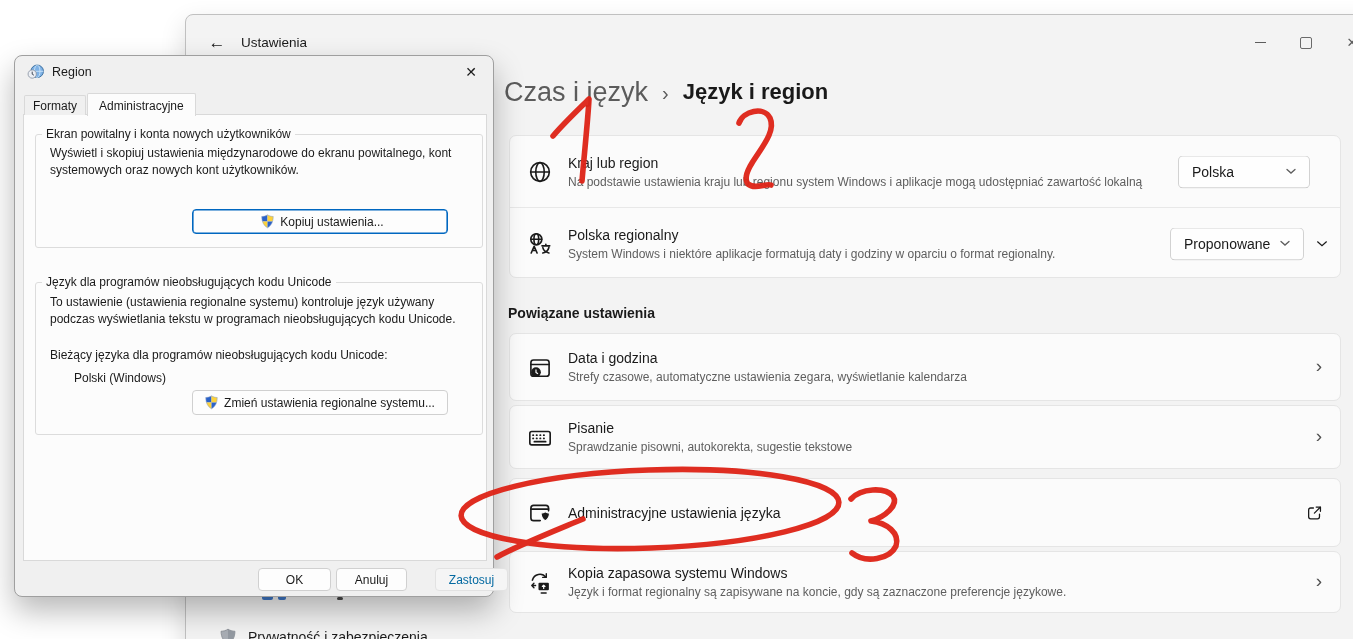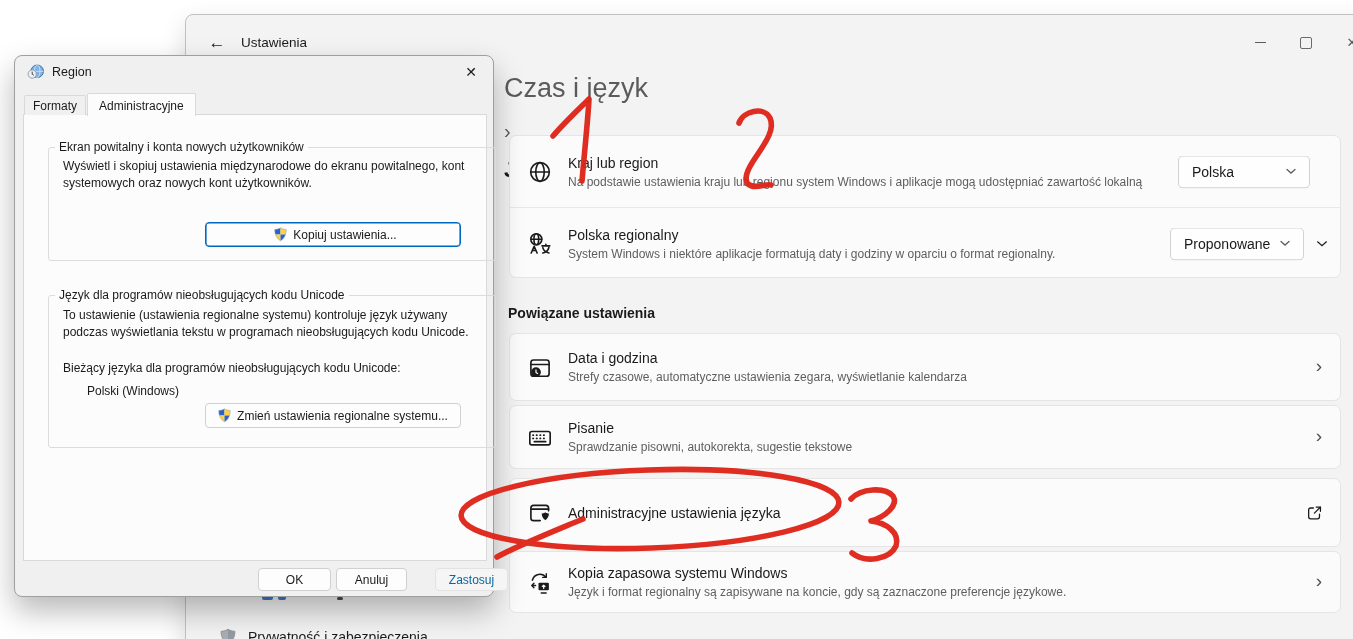--- a/index.html
+++ b/index.html
@@ -23,21 +23,21 @@
   
   .sb-item{position:absolute;left:22px;top:600px;width:290px;height:44px;display:flex;align-items:center;gap:10px;
     padding-left:10px;border-radius:5px;cursor:pointer;}
   .sb-item span{font-size:14px;color:#1b1b1b;}
   .frag{position:absolute;border-radius:2px;}
   .frag.a{left:76px;top:578px;width:11px;height:7px;background:#3f77c6;}
   .frag.b{left:92px;top:579px;width:8px;height:6px;background:#3f77c6;}
   .frag.c{left:151px;top:582px;width:6px;height:3px;background:#4a4a4a;}
 
   
-  .breadcrumb{position:absolute;left:318px;top:58px;height:38px;display:flex;gap:14px;flex-direction:column;}
+  .breadcrumb{position:absolute;left:318px;top:58px;height:38px;display:flex;align-items:center;gap:14px;}
   .bc-parent{font-size:27px;color:#5b5b5b;cursor:pointer;}
   .bc-sep{font-size:20px;color:#5b5b5b;padding-top:2px;}
   .bc-current{font-size:22px;font-weight:700;color:#191919;}
 
   .card{position:absolute;left:323px;width:832px;background:#fbfbfb;
     border:1px solid #e5e5e5;border-radius:7px;box-sizing:border-box;}
   .card-group{top:120px;height:143px;}
   .row{position:relative;height:71px;display:flex;align-items:center;}
   .row .ric{position:absolute;left:17px;top:50%;transform:translateY(-50%);width:26px;height:26px;}
   .rtext{position:absolute;left:58px;top:50%;transform:translateY(-50%);}
@@ -70,21 +70,21 @@
   .dlg-ic{position:absolute;left:12px;top:7px;width:17px;height:17px;}
   .dlg-title{position:absolute;left:37px;top:9px;font-size:12.5px;color:#1a1a1a;}
   .dlg-close{position:absolute;right:12px;top:6px;width:20px;height:20px;border:none;background:transparent;
     font-size:14px;color:#1a1a1a;cursor:pointer;padding:0;font-family:inherit;}
   .tabs{position:absolute;left:9px;top:37px;display:flex;align-items:flex-end;z-index:3;}
   .tab{font-size:12px;color:#1a1a1a;background:#f0f0f0;border:1px solid #d9d9d9;border-bottom:none;
     padding:3px 8px 2px;margin-right:1px;cursor:pointer;border-radius:2px 2px 0 0;}
   .tab.active{background:#fcfcfc;padding:5px 11px 3px;margin-bottom:-1px;}
   .tabpage{position:absolute;left:8px;top:58px;width:464px;height:447px;background:#fcfcfc;
     border:1px solid #d9d9d9;box-sizing:border-box;}
-  fieldset{position:absolute;left:8px;width:448px;margin:16px;padding:0;border:1px solid #dcdcdc;border-radius:3px;box-sizing:border-box;}
+  fieldset{position:absolute;left:8px;width:448px;margin:3px;padding:0;border:1px solid #dcdcdc;border-radius:3px;box-sizing:border-box;}
   legend{font-size:12px;color:#1a1a1a;padding:0 4px;margin-left:6px;}
   .fs1{top:9px;height:121px;} .fs2{top:157px;height:160px;}
   .fs-body{position:absolute;left:14px;right:12px;font-size:12px;color:#1a1a1a;line-height:16.5px;}
   .fs1 .fs-body{top:4px;}
   .fs2 .b1{top:5px;} .fs2 .b2{top:58px;} .fs2 .val{top:81px;left:38px;}
   .shield-btn{position:absolute;left:156px;width:256px;height:25px;background:#fdfdfd;border:1px solid #d0d0d0;
     border-radius:4px;display:flex;align-items:center;justify-content:center;gap:6px;font-size:12px;color:#1a1a1a;
     cursor:pointer;font-family:inherit;}
   .fs1 .shield-btn{top:68px;border-color:#0067c0;box-shadow:0 0 0 .6px #0067c0 inset;padding-left:11px;}
   .fs2 .shield-btn{top:101px;}

